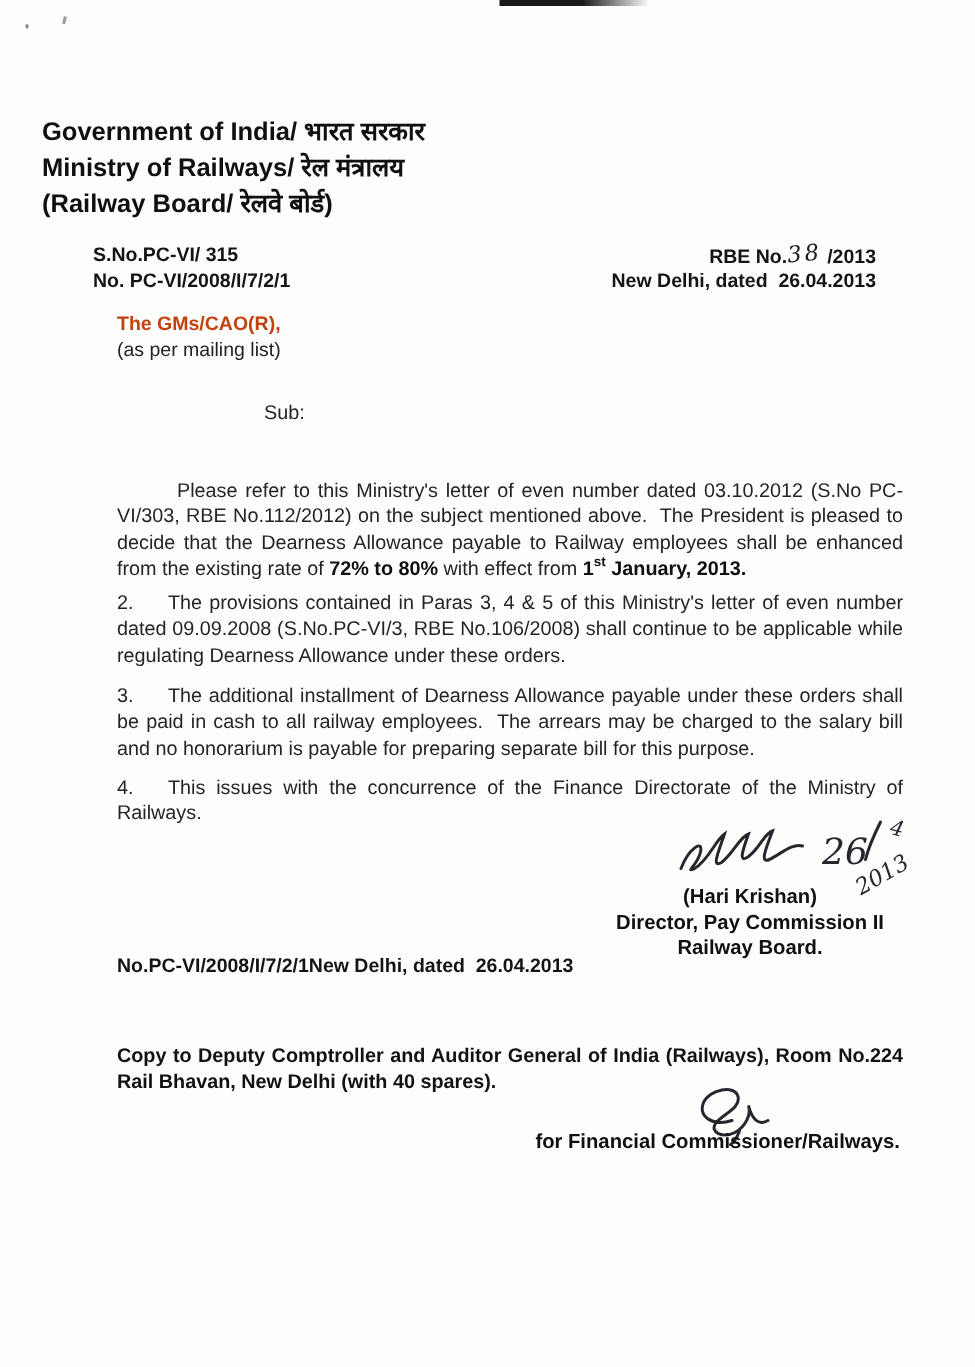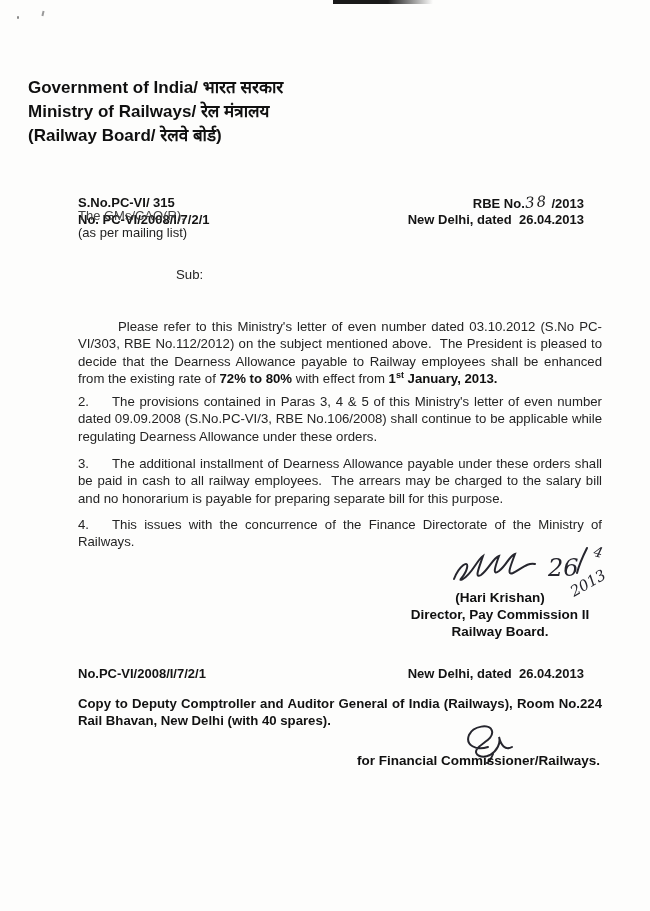--- a/index.html
+++ b/index.html
@@ -10,46 +10,46 @@
   }
   
   .top-line{position:absolute;left:333px;top:0;width:100px;height:4px;
     background:linear-gradient(to right,#1a1a1a 0%,#1a1a1a 55%,rgba(26,26,26,0) 100%);}
   .speck1{position:absolute;left:17px;top:16px;width:2px;height:3px;background:#8a8a8a;border-radius:1px;}
   .speck2{position:absolute;left:42px;top:11px;width:2px;height:5px;background:#9a9a9a;transform:rotate(14deg);}
   
   .hdr{position:absolute;left:0;right:0;top:76px;text-align:left;padding-left:28px;
     font-weight:bold;font-size:17px;line-height:24px;color:#101010;}
   
-  .refblock{position:absolute;left:78px;right:66px;top:162px;font-weight:bold;font-size:13px;line-height:16px;color:#141414;margin-top:33px;}
+  .refblock{position:absolute;left:62px;right:66px;top:162px;font-weight:bold;font-size:13px;line-height:16px;color:#141414;}
   .refrow{display:flex;justify-content:space-between;}
   .hand38{display:inline-block;font-family:"DejaVu Serif",serif;font-style:italic;font-weight:normal;
     font-size:15px;transform:rotate(-5deg) translateY(-1px);letter-spacing:2px;color:#1c1c1c;}
   .pre{white-space:pre-wrap;}
   
   .addr{position:absolute;left:78px;top:208px;font-size:13px;line-height:16.5px;color:#222;}
-  .addr .b{font-weight:normal;color:#404040;}
+  .addr .b{font-weight:bold;color:#c2410c;}
   
   .subj{position:absolute;left:176px;top:266px;display:flex;font-size:13.2px;line-height:17px;color:#242424;flex-direction:column;}
   .subj .lbl{width:42px;flex:none;}
   .subj .txt{width:376px;}
   .b{font-weight:bold;color:#101010;}
   
   .para{position:absolute;left:78px;width:524px;font-size:13.2px;line-height:17.3px;
     text-align:justify;color:#242424;white-space:pre-wrap;}
   .p1{top:318px;text-indent:40px;}
   .p2{top:393px;} .p3{top:455px;} .p4{top:516px;}
   .pnum{display:inline-block;width:34px;text-indent:0;white-space:normal;}
   sup{font-size:9px;line-height:0;}
   
   .sigscrawl{position:absolute;left:448px;top:541px;}
   .sigblock{position:absolute;left:392px;top:590px;width:216px;text-align:center;
     font-weight:bold;font-size:13.5px;line-height:16.8px;color:#101010;}
   
-  .refbottom{position:absolute;left:78px;right:66px;top:666px;display:flex;justify-content:space-between;
+  .refbottom{position:absolute;left:78px;right:66px;top:636px;display:flex;
     font-weight:bold;font-size:13px;color:#141414;}
   
   .copyto{position:absolute;left:78px;top:695px;width:524px;font-weight:bold;font-size:13.2px;
     line-height:17.3px;text-align:justify;color:#121212;}
   .botscrawl{position:absolute;left:452px;top:721px;}
   .signoff{position:absolute;left:0;right:50px;top:753px;text-align:right;
     font-weight:bold;font-size:13.5px;color:#101010;}
   .ink{stroke:#26262e;fill:none;stroke-width:2;stroke-linecap:round;}
   .inktext{fill:#26262e;font-family:"DejaVu Serif",serif;font-style:italic;}
 </style>

